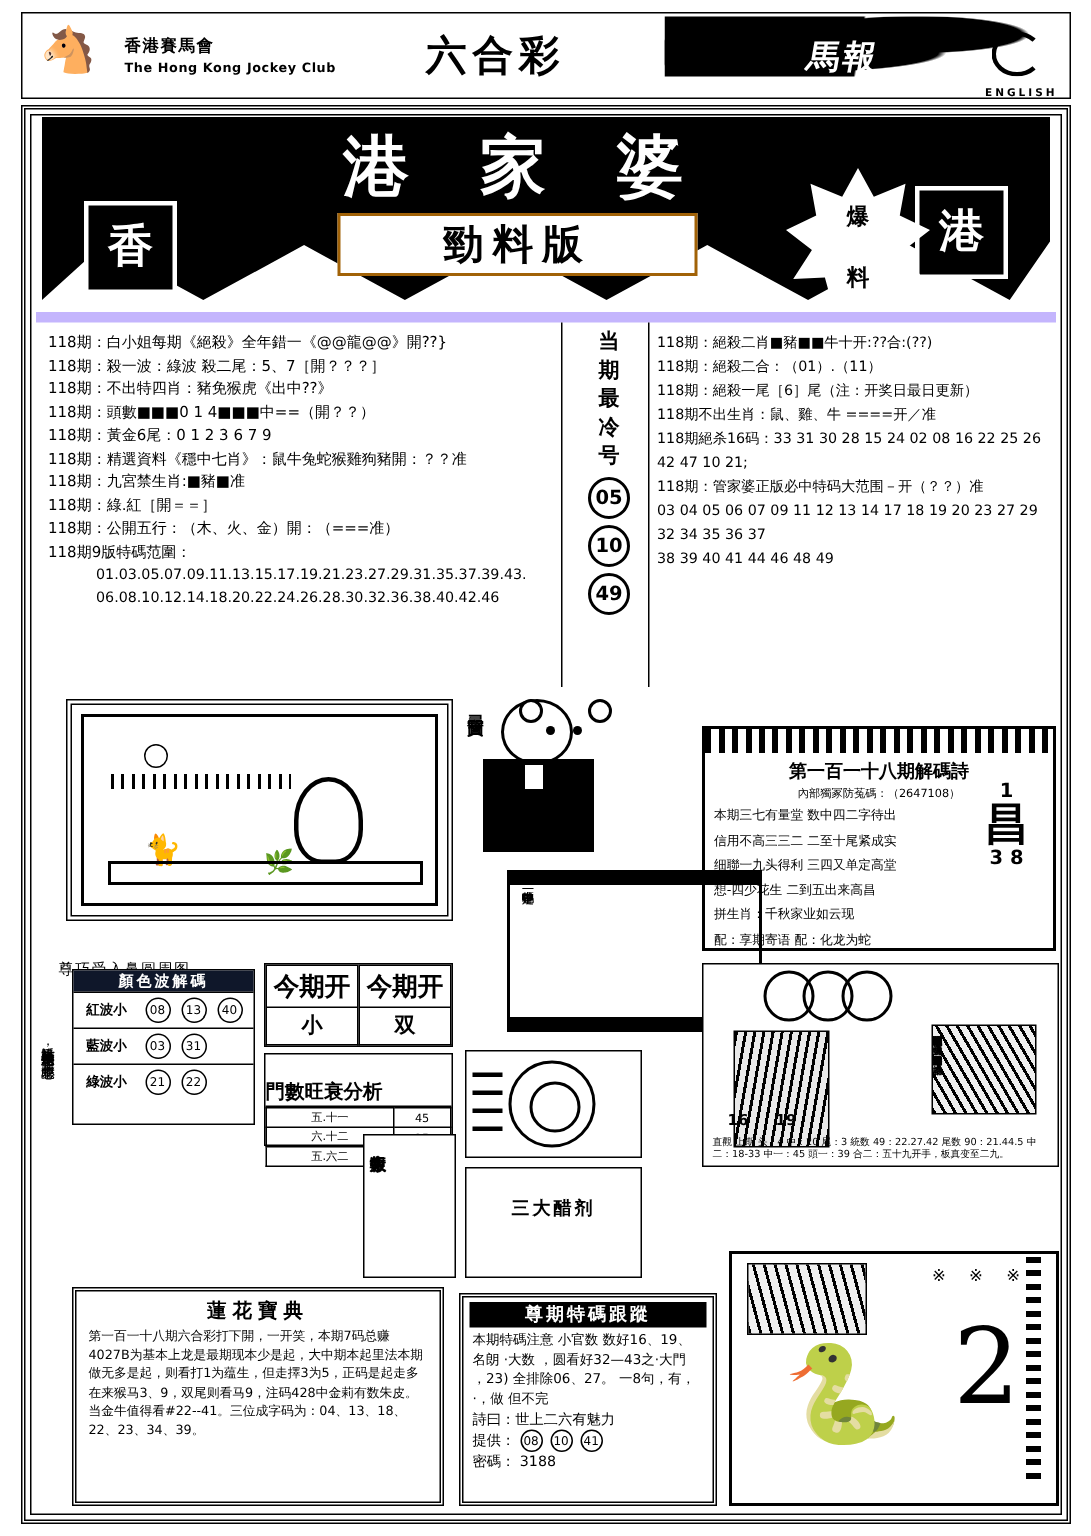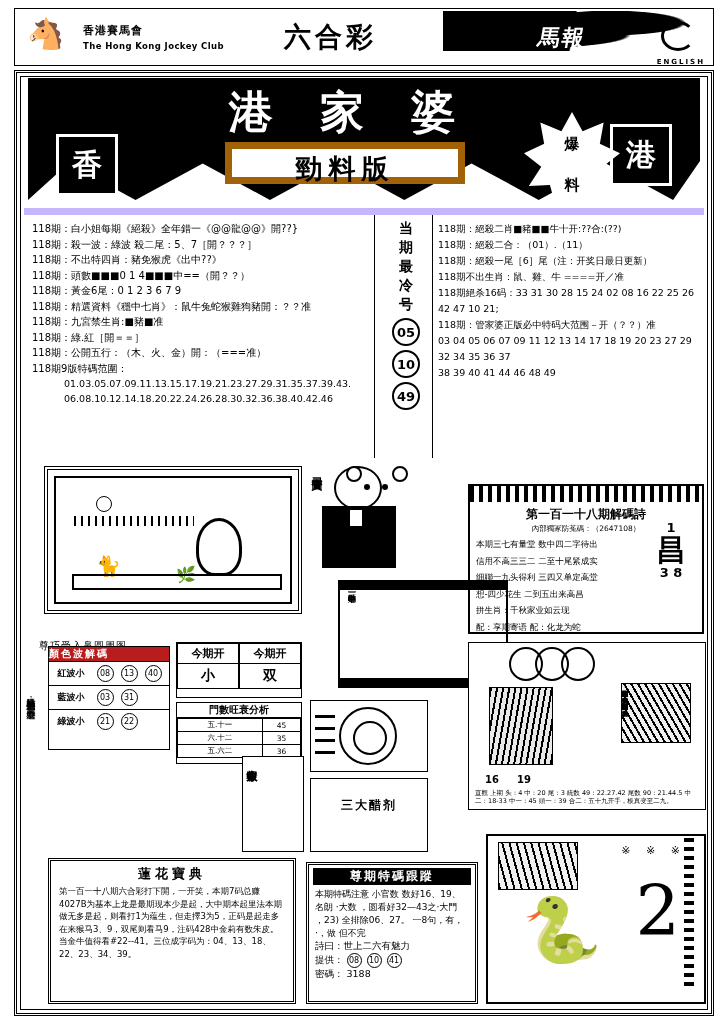--- a/index.html
+++ b/index.html
@@ -77,21 +77,21 @@
     clip-path: polygon(0 0,100% 0,100% 68%, 96% 100%, 86% 70%, 76% 100%, 66% 70%, 56% 100%, 46% 70%, 36% 100%, 26% 70%, 16% 100%, 6% 70%, 0 100%);
   }
   .banner-title {
     position:absolute; left:120px; top:10px; width:420px; height:56px;
     color:#fff; font-size:44px; font-weight:bold; letter-spacing:16px;
     text-align:center; line-height:56px;
     text-shadow: 2px 2px 0 #000;
   }
   .banner-sub {
     position:absolute; left:205px; top:68px; width:240px; height:42px;
-    background:#fff; border:7px solid #a16207;
+    background:#fff; border:2px solid #a16207;
     color:#000; font-size:27px; font-weight:bold; letter-spacing:6px;
     text-align:center; line-height:40px;
   }
   .seal {
     position:absolute; width:62px; height:62px; border:3px solid #fff;
     color:#fff; font-size:30px; font-weight:bold; text-align:center; line-height:56px;
     background:#000;
   }
   .seal.left { left:36px; top:60px; }
   .seal.right { right:36px; top:50px; }
@@ -168,35 +168,35 @@
   .decode .bignum .ch { font-size:30px; font-weight:bold; line-height:30px; }
   .decode .bignum .d { font-size:13px; font-weight:bold;}
   .decode .poem { margin:4px 6px 0; font-size:8.5px; line-height:12.5px; }
 
   
   .lower { position:absolute; left:24px; top:636px; width:680px; height:372px; }
 
   .box { position:absolute; border:1.5px solid #000; background:#fff; }
 
   .wave { left:24px; top:10px; width:122px; height:104px; }
-  .wave .title { font-size:10px; font-weight:bold; background:#b91c1c; color:#fff; letter-spacing:2px;}
+  .wave .title { font-size:10px; font-weight:bold; text-align:center; background:#0f172a; color:#fff; letter-spacing:2px;}
   .wave .row { display:flex; align-items:center; font-size:9px; border-top:1px solid #000; height:24px;}
   .wave .row .nm { width:44px; text-align:center; font-weight:bold;}
   .wave .row .b { width:24px; text-align:center; }
   .circ { display:inline-block; width:17px;height:17px;border:1.3px solid #000;border-radius:50%;
           font-size:8px;line-height:15px;text-align:center;}
 
   .kaibox { left:152px; top:6px; width:126px; height:56px; }
   .kaibox .r1 { display:flex; }
-  .kaibox .r1 div { flex:1; text-align:center; font-size:11px; font-weight:bold; border:1px solid #000; padding:2px 0;font-family:Liberation Mono, monospace;}
+  .kaibox .r1 div { flex:1; text-align:center; font-size:17px; font-weight:bold; border:1px solid #000; padding:2px 0;font-family:Liberation Mono, monospace;}
   .kaibox .r2 { display:flex; }
   .kaibox .r2 div { flex:1; text-align:center; font-size:14px; font-weight:bold; border:1px solid #000; border-top:none; padding:3px 0;}
 
   .gate { left:152px; top:66px; width:126px; height:62px; }
-  .gate .t { font-size:10px; font-weight:bold; text-align:center; border-bottom:1px solid #000;}
+  .gate .t { font-size:13px; font-weight:bold; text-align:left; border-bottom:1px solid #000;margin-top:16px;}
   .gate table { width:100%; border-collapse:collapse; }
   .gate td { font-size:7.5px; border:0.5px solid #000; text-align:center; }
 
   .poembox { left:286px; top:6px; width:118px; height:52px; text-align:center; }
   .poembox .l1 { font-size:10px; letter-spacing:1px; margin-top:3px;}
   .poembox .l2 { font-size:13px; font-weight:bold; letter-spacing:3px; margin-top:3px;}
 
   .bagua { left:286px; top:64px; width:118px; height:72px; }
   .bagua .ring { position:absolute; left:28px; top:6px; width:58px; height:58px; border:2px solid #000; border-radius:50%;}
   .bagua .ring:after{ content:""; position:absolute; left:12px; top:12px; width:30px;height:30px; border:2px solid #000; border-radius:50%;}
@@ -212,21 +212,21 @@
   .zodiacbox .n32 { position:absolute; left:108px; top:40px; font-size:16px; font-weight:bold;}
   .zodiacbox .grid { position:absolute; left:100px; top:18px; width:82px; height:74px; }
   .zodiacbox .grid div { height:9.2px; border-bottom:0.5px solid #000; }
 
   .liquor { left:218px; top:120px; width:62px; height:96px; text-align:center;}
   .liquor .v { writing-mode:vertical-rl; font-size:11px; font-weight:bold; line-height:16px; margin-top:4px; }
 
   .sanda { left:286px; top:142px; width:118px; height:74px; text-align:center; }
   .sanda .t { font-size:12px; font-weight:bold; letter-spacing:2px; margin-top:18px; }
 
-  .ladies { left:444px; top:6px; width:238px; height:168px; }
+  .ladies { left:444px; top:6px; width:238px; height:136px; }
   .ladies .rings { position:absolute; left:40px; top:4px; width:120px; height:36px;}
   .ladies .rings i { position:absolute; width:34px;height:34px;border:2px solid #000;border-radius:50%;}
   .ladies .lady { position:absolute; left:20px; top:44px; width:64px; height:78px;
      background: repeating-linear-gradient(100deg,#000 0 2px,#e9e9e9 2px 6px); border:1px solid #000;}
   .ladies .rooster { position:absolute; right:14px; top:40px; width:70px; height:60px;
      background: repeating-linear-gradient(60deg,#000 0 2px,#efefef 2px 6px); border:1px solid #000;}
   .ladies .tinytxt { position:absolute; left:96px; top:42px; width:64px; font-size:6.5px; line-height:8px; writing-mode:vertical-rl; height:86px;}
   .ladies .n1 { position:absolute; left:16px; bottom:24px; font-size:10px; font-weight:bold;}
   .ladies .n2 { position:absolute; left:48px; bottom:24px; font-size:10px; font-weight:bold;}
   .ladies .footnote { position:absolute; left:6px; bottom:4px; font-size:6.5px; line-height:8px; width:226px;}

